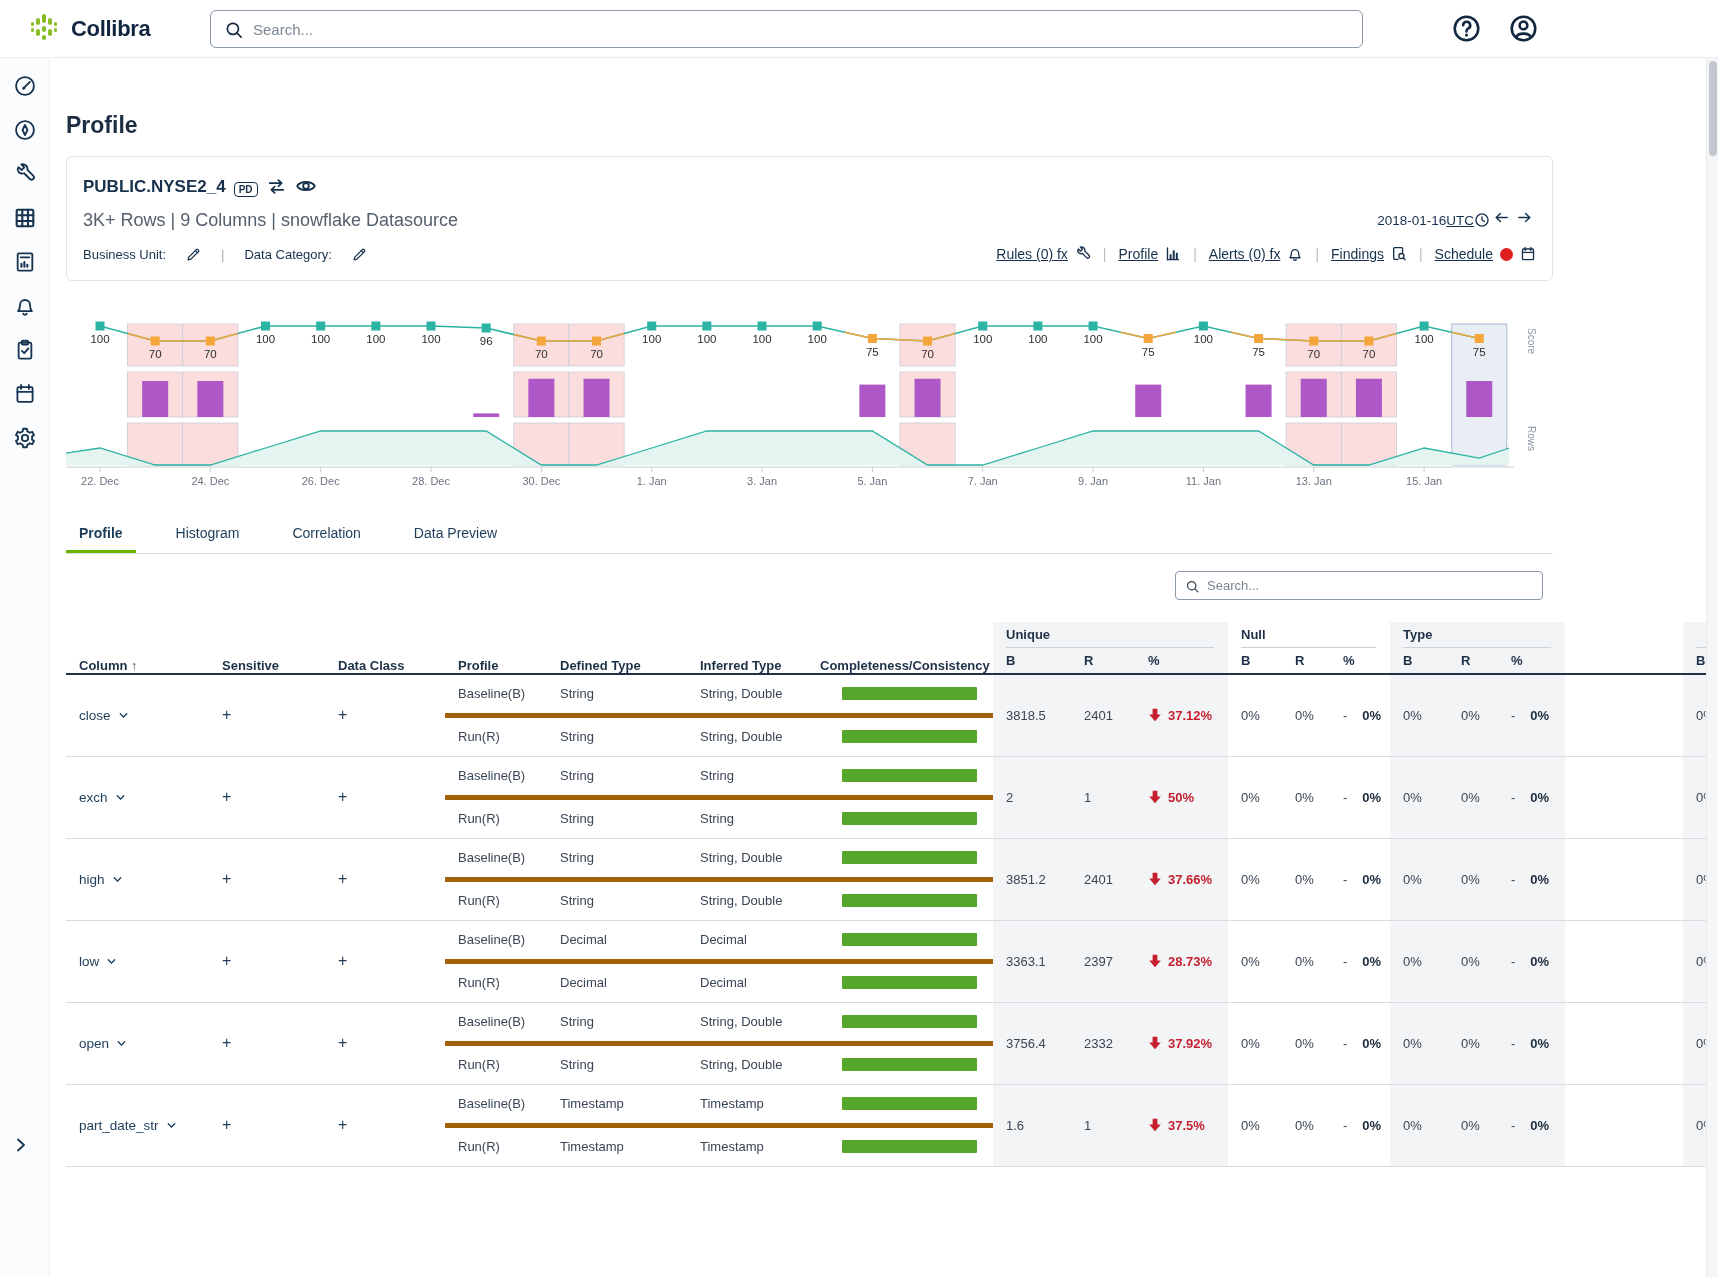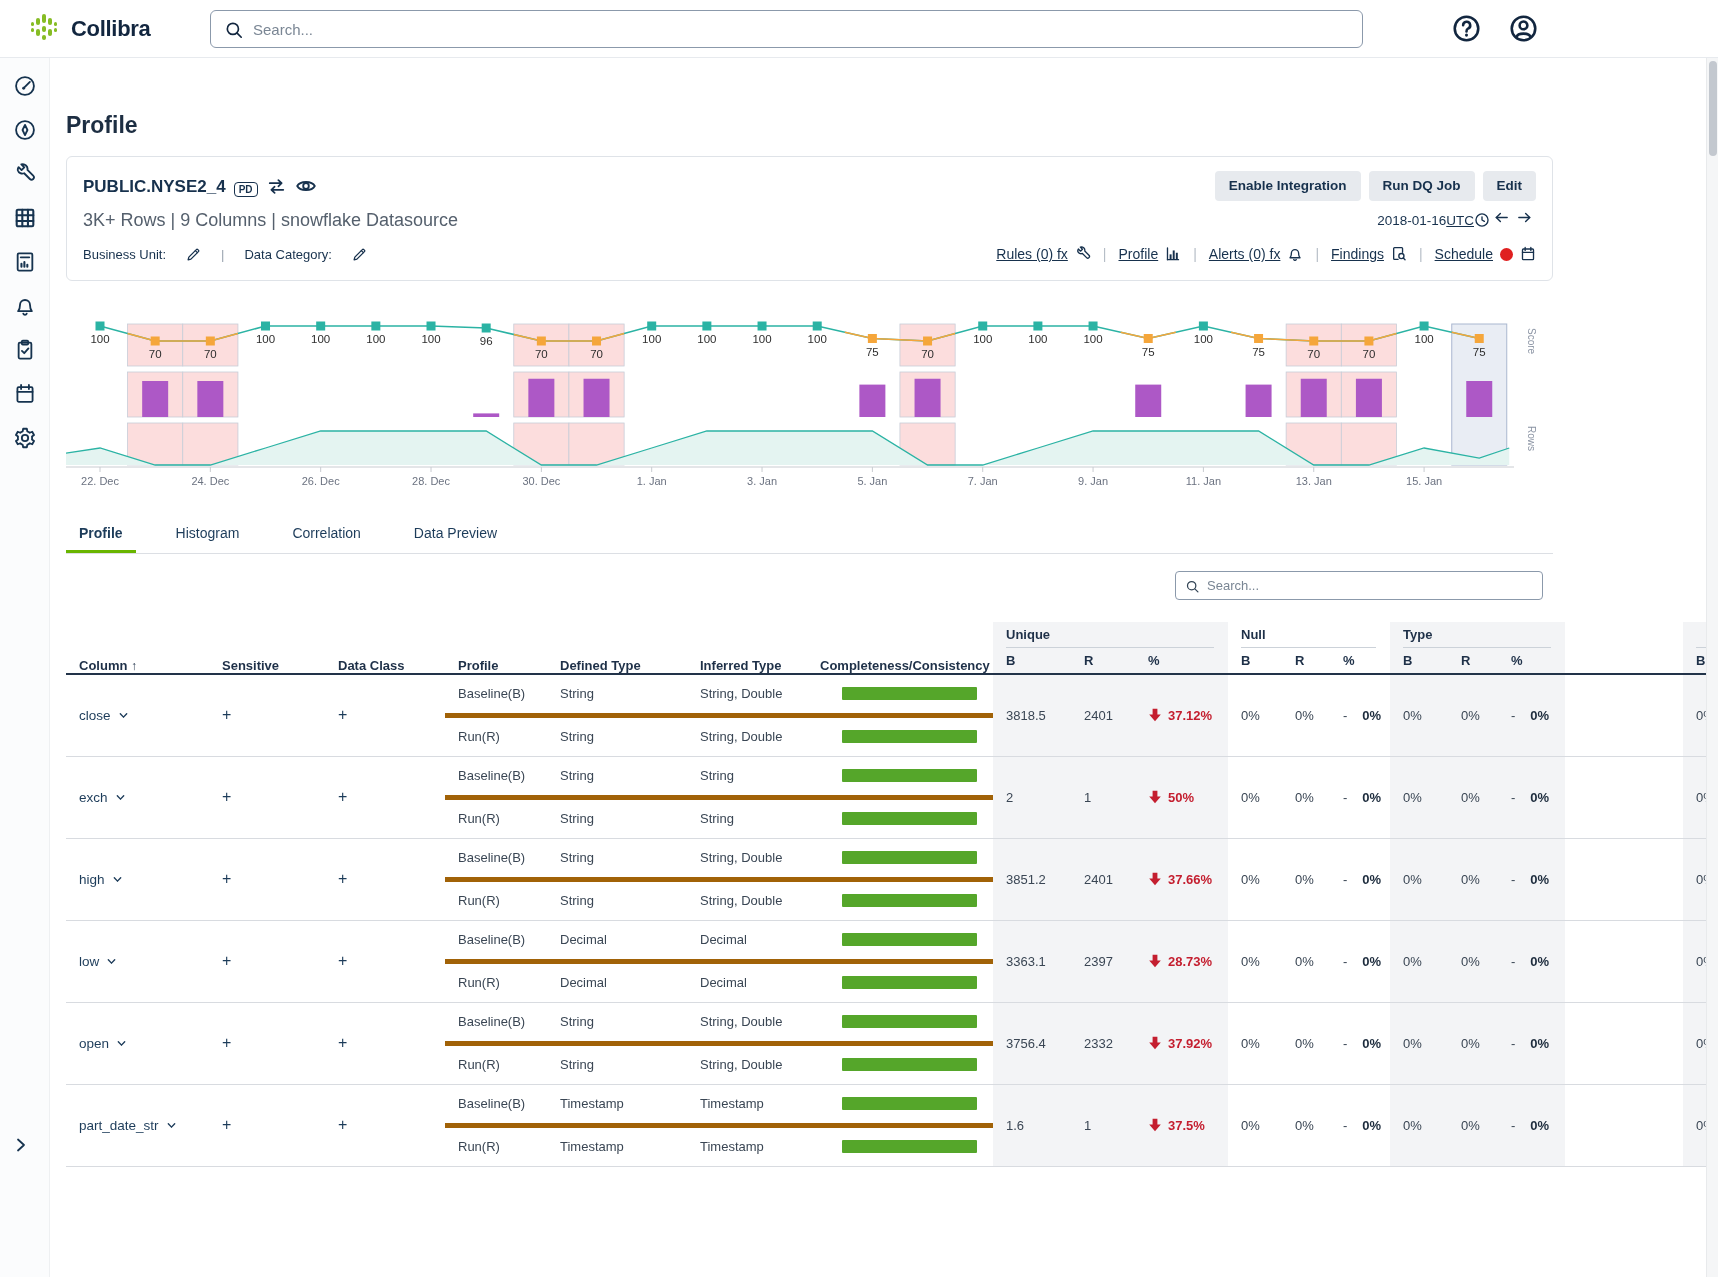--- a/index.html
+++ b/index.html
@@ -215,25 +215,20 @@
               <path d="M14.8 11.8H5M7.4 9.2 4.6 11.8 7.4 14.4"></path>
             </svg>
           </span>
         <span class="icon-btn">
             <svg width="22" height="22" viewBox="0 0 18 18" fill="none" stroke="currentColor" stroke-width="1.5" stroke-linecap="round" stroke-linejoin="round">
               <path d="M1.8 9C4.2 4.6 13.8 4.6 16.2 9 13.8 13.4 4.2 13.4 1.8 9Z"></path>
               <circle cx="9" cy="9" r="2.3"></circle>
             </svg>
           </span>
       </div>
-      <div class="btn-row" id="card-buttons">
-          <button class="btn">Enable Integration</button>
-          <button class="btn">Run DQ Job</button>
-          <button class="btn">Edit</button>
-        </div>
     </div>
     <div class="card-row cr2">
       <span class="meta-text">3K+ Rows | 9 Columns | snowflake Datasource</span>
       <span class="date-cluster">
         <span>2018-01-16</span>
         <span class="utc">UTC</span>
         <span style="display:inline-flex;">
             <svg width="16" height="16" viewBox="0 0 18 18" fill="none" stroke="currentColor" stroke-width="1.5" stroke-linecap="round" stroke-linejoin="round">
               <circle cx="9" cy="9" r="6.8"></circle>
               <path d="M9 5.4V9l2.7 1.6"></path>

